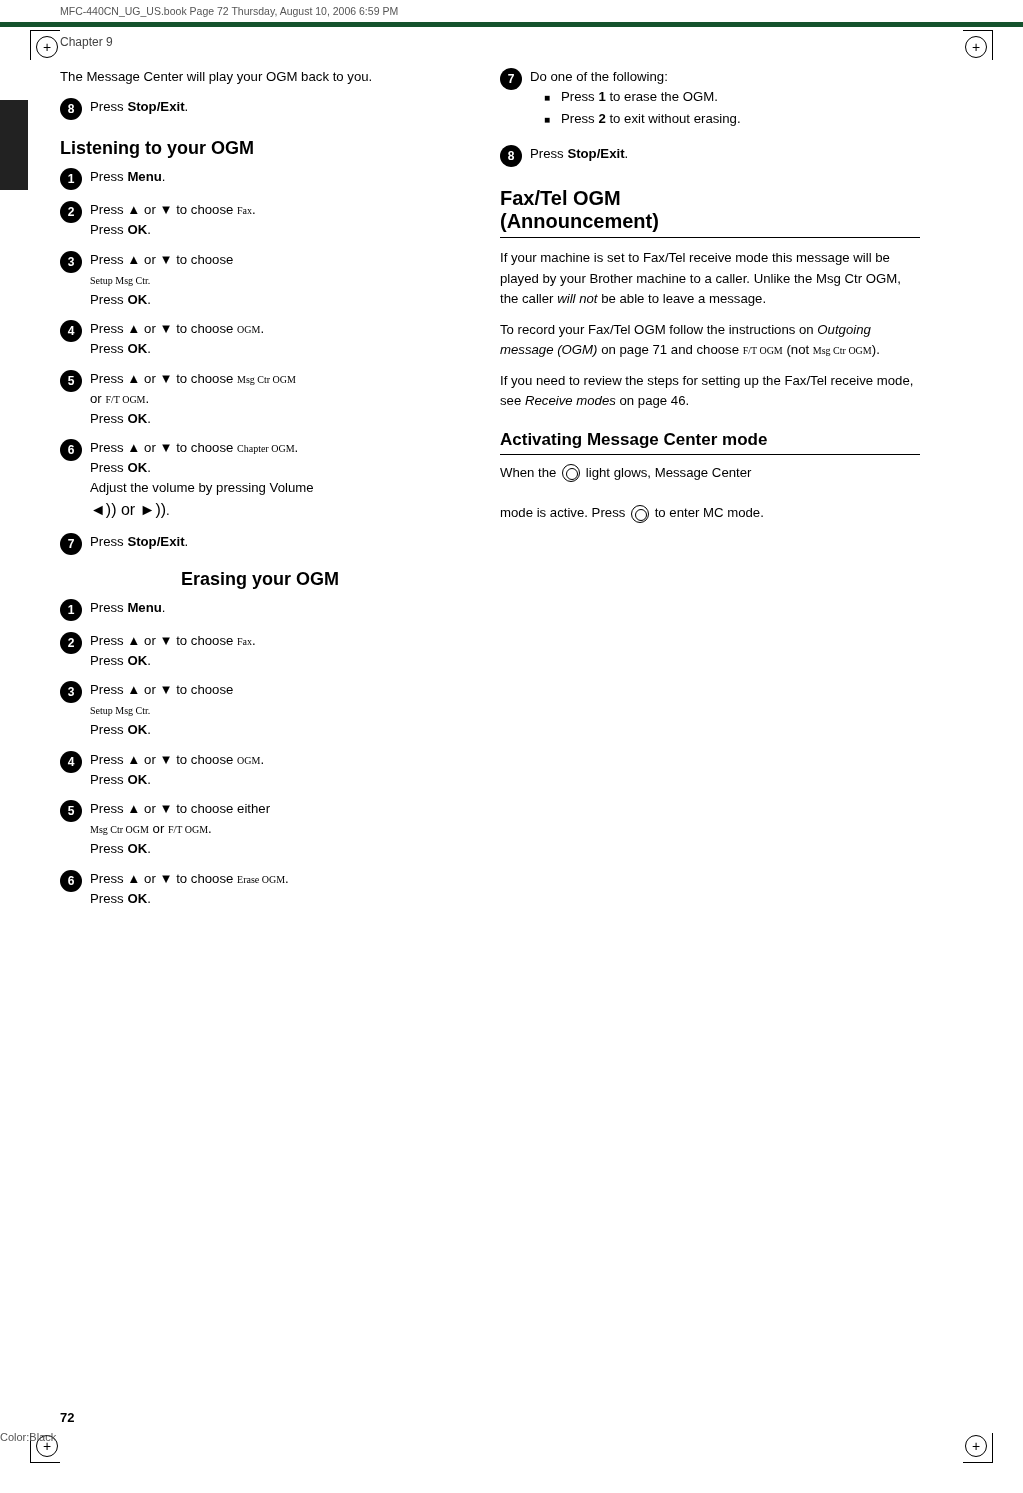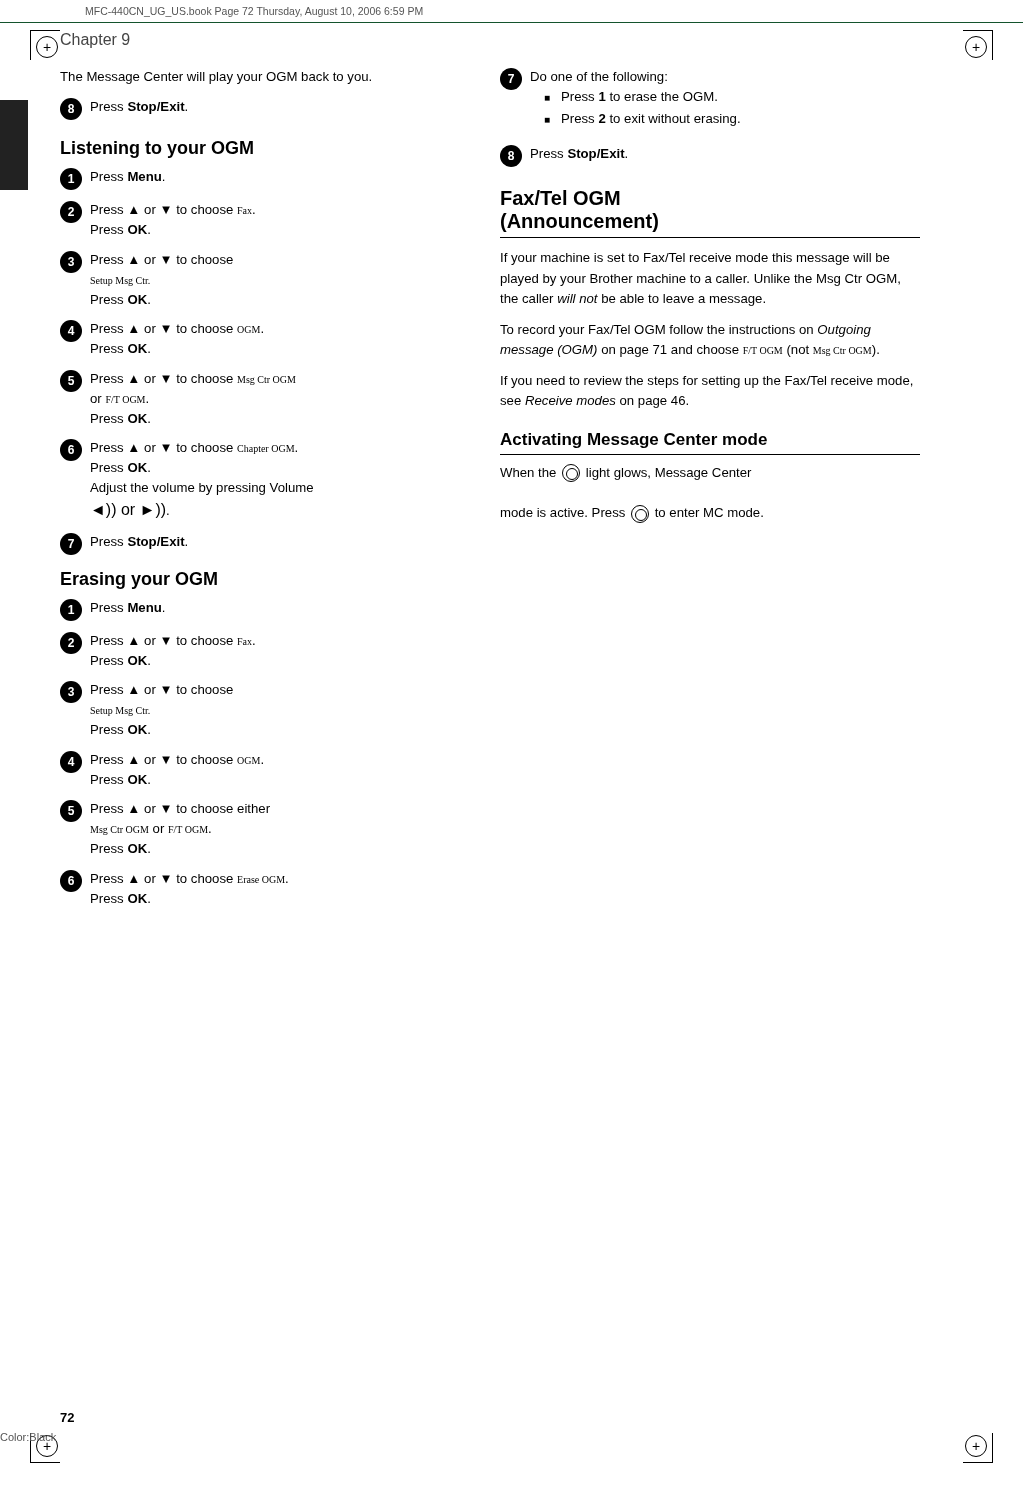--- a/index.html
+++ b/index.html
@@ -56,21 +56,21 @@
       height: 90px;
       background: #222;
     }
     
     .content {
       display: flex;
       margin: 0 60px;
       padding-top: 10px;
     }
     .chapter-label {
-      font-size: 16px;
+      font-size: 12px;
       color: #444;
       margin-left: 60px;
       padding-top: 8px;
       padding-bottom: 8px;
     }
     
     .left-col {
       width: 430px;
       padding-right: 30px;
       padding-left: 0;
@@ -192,22 +192,22 @@
       content: '';
       position: absolute;
       top: 3px; left: 3px;
       width: 10px; height: 10px;
       border-radius: 50%;
       border: 1px solid #000;
     }
     .top-info-bar {
       font-size: 10.5px;
       color: #555;
-      padding: 5px 85px;
-      border-bottom: 1px solid #14532d;
+      padding: 5px 60px;
+      border-bottom: 5px solid #14532d;
     }
   </style>
 </head>
 <body>
 
 <div class="page">
 
   <div class="top-info-bar">
     <span>MFC-440CN_UG_US.book  Page 72  Thursday, August 10, 2006  6:59 PM</span>
   </div>
@@ -292,21 +292,21 @@
         </div>
       </div>
 
       <div class="step">
         <div class="step-circle">7</div>
         <div class="step-content">
           Press <span class="bold">Stop/Exit</span>.
         </div>
       </div>
 
-      <div class="section-heading" style="margin-top:14px;">Erasing your OGM</div>
+      <div class="section-heading" style="margin-top:14px;text-align:center;">Erasing your OGM</div>
 
       <div class="step">
         <div class="step-circle">1</div>
         <div class="step-content">Press <span class="bold">Menu</span>.</div>
       </div>
 
       <div class="step">
         <div class="step-circle">2</div>
         <div class="step-content">
           Press ▲ or ▼ to choose <span class="mono">Fax</span>.<br>

